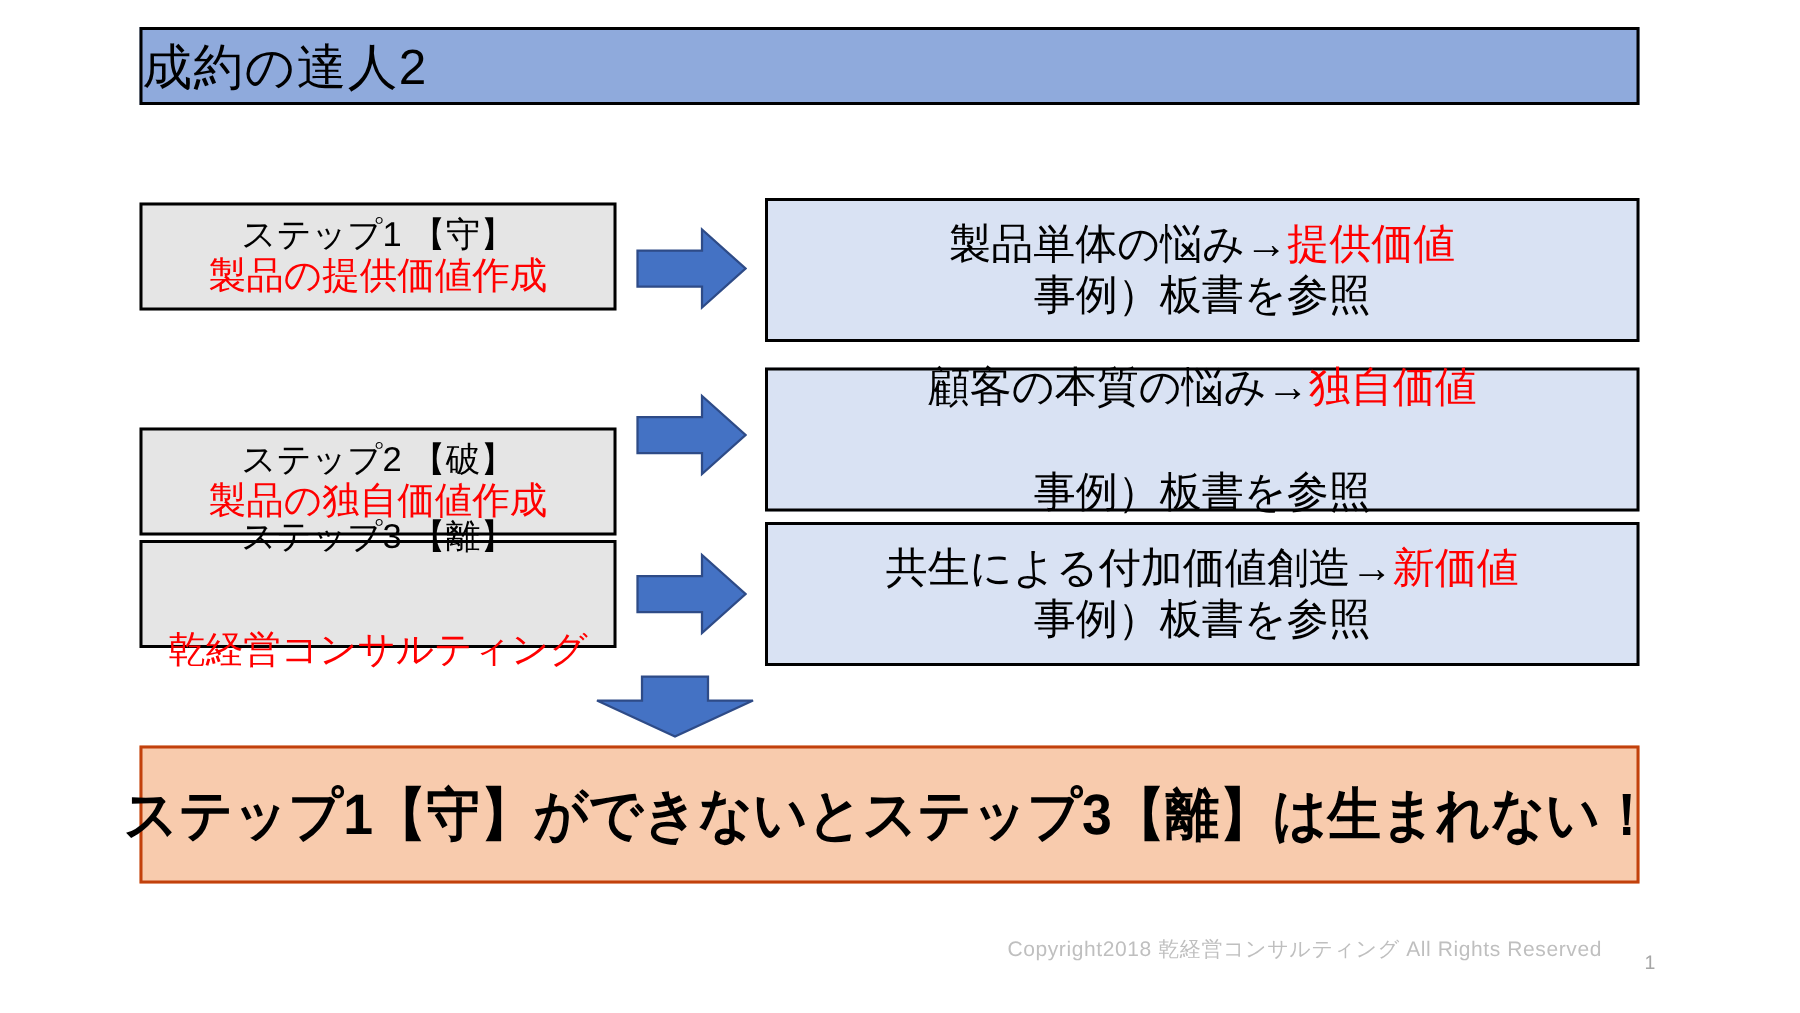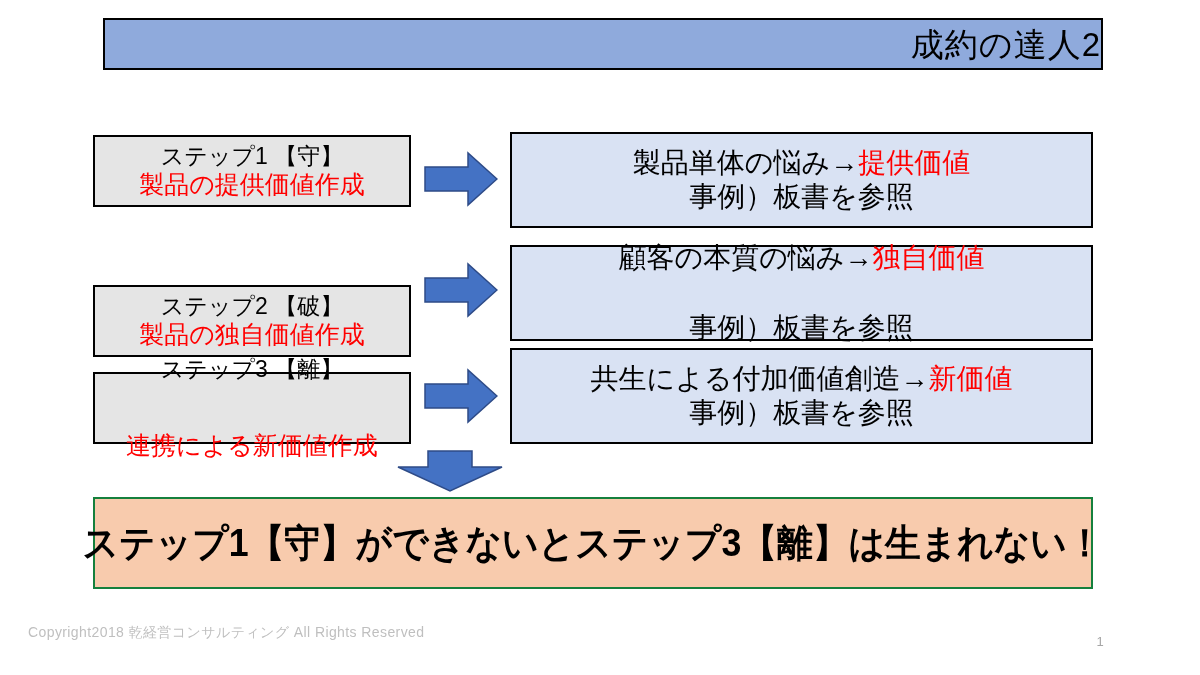--- a/index.html
+++ b/index.html
@@ -25,22 +25,21 @@
     position: absolute;
     left: 93px;
     top: 18px;
     width: 1000px;
     height: 52px;
     background: #8FAADC;
     border: 2px solid #000000;
     box-sizing: border-box;
     display: flex;
     align-items: center;
-    justify-content: flex-end;
-    margin-left: 10px;
+    justify-content: flex-start;
   }
   .title-text {
     font-size: 33px;
     color: #000000;
     letter-spacing: 1px;
     line-height: 1;
   }
 
   .step-box {
     position: absolute;
@@ -117,46 +116,45 @@
   }
 
   
   .conclusion {
     position: absolute;
     left: 93px;
     top: 497px;
     width: 1000px;
     height: 92px;
     background: #F8CBAD;
-    border: 2px solid #15803d;
+    border: 2px solid #c2410c;
     box-sizing: border-box;
     display: flex;
     align-items: center;
     justify-content: center;
   }
   .conclusion-text {
     font-size: 38px;
     font-weight: bold;
     color: #000000;
     white-space: pre;
     transform: scaleX(0.94);
     transform-origin: center;
   }
 
   
   .footer-copyright {
     position: absolute;
     left: 0;
     top: 624px;
     width: 1068px;
-    text-align: left;
+    text-align: right;
     font-size: 14px;
     color: #BFBFBF;
     letter-spacing: 0.4px;
-    margin-left: 28px;
   }
   .slide-number {
     position: absolute;
     left: 1085px;
     top: 634px;
     width: 30px;
     text-align: center;
     font-size: 13px;
     color: #A6A6A6;
   }
@@ -195,23 +193,23 @@
     <svg viewBox="0 0 74 56" preserveAspectRatio="none">
       <polygon points="1,16 44,16 44,2 73,28 44,54 44,40 1,40" fill="#4472C4" stroke="#2E4B87" stroke-width="1.5"></polygon>
     </svg>
   </div>
 
   <div class="detail-box" style="top:245px;gap:36px;">
     <span class="detail-line"><span>顧客の本質の悩み→</span><span class="hl">独自価値</span></span>
     <span class="detail-line">事例）板書を参照</span>
   </div>
 
-  <div class="step-box" style="top:372px;gap:48px;">
+  <div class="step-box" style="top:360px;gap:48px;">
     <span class="step-line-1">ステップ3 【離】</span>
-    <span class="step-line-2">連携による新価値作成</span>
+    <span class="step-line-2">乾経営コンサルティング</span>
   </div>
 
   <div class="arrow-right arrow-r3">
     <svg viewBox="0 0 74 56" preserveAspectRatio="none">
       <polygon points="1,16 44,16 44,2 73,28 44,54 44,40 1,40" fill="#4472C4" stroke="#2E4B87" stroke-width="1.5"></polygon>
     </svg>
   </div>
 
   <div class="detail-box" style="top:348px;">
     <span class="detail-line"><span>共生による付加価値創造→</span><span class="hl">新価値</span></span>

